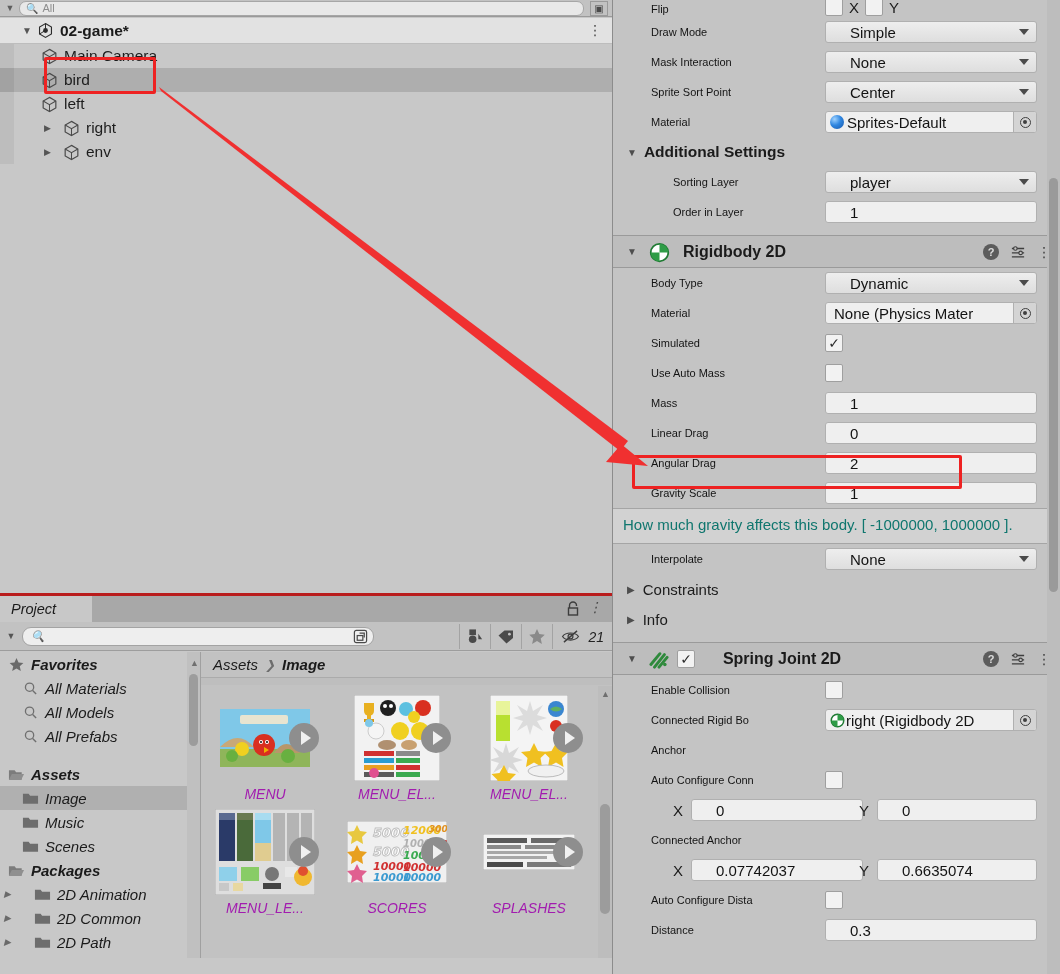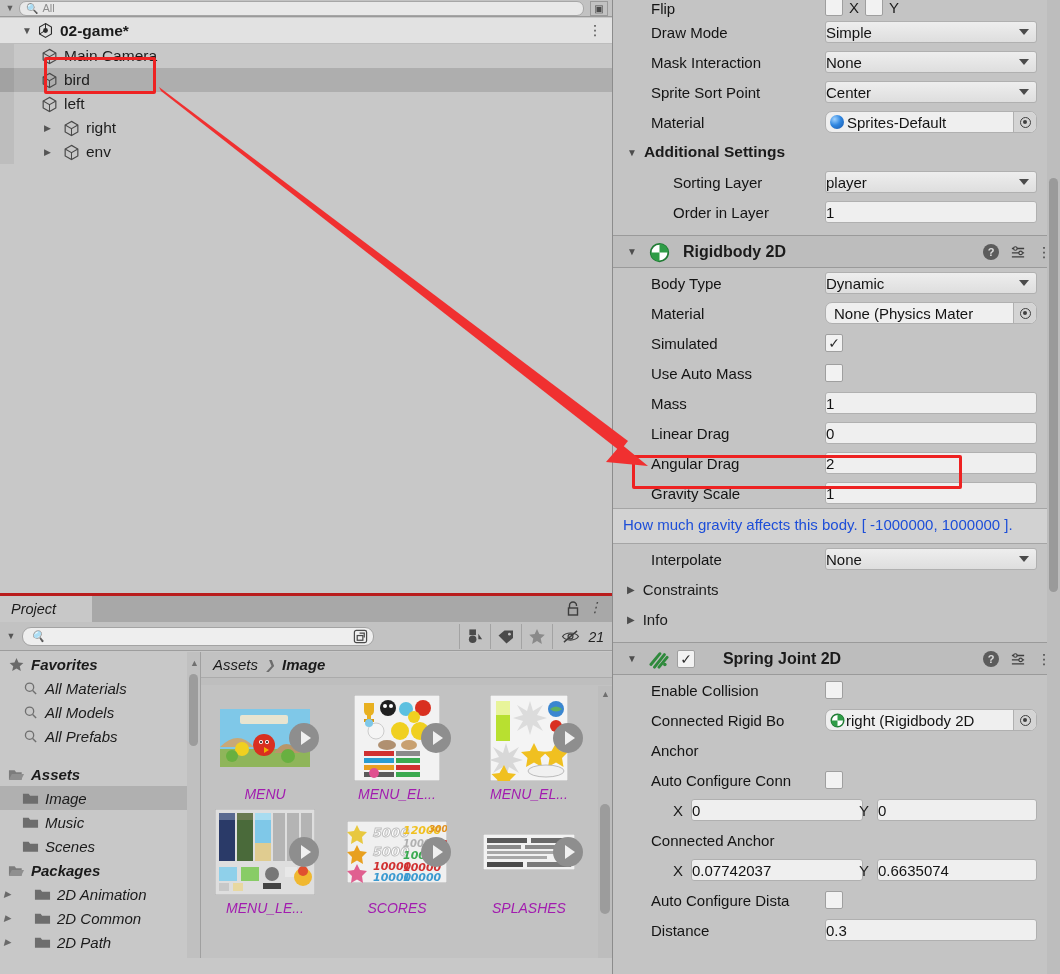--- a/index.html
+++ b/index.html
@@ -118,32 +118,32 @@
   }
   .play-badge .tri { width:0; height:0; border-left:10px solid #f0f0f0; border-top:7px solid transparent; border-bottom:7px solid transparent; margin-left:3px; }
 
   #asset-grid-scroll { position:absolute; right:0; top:34px; width:14px; bottom:0; background:#bdbdbd; }
   #asset-grid-scroll .thumb { position:absolute; left:2px; top:118px; width:10px; height:110px; background:#9c9c9c; border-radius:5px; }
   #asset-grid-scroll .up { position:absolute; left:3px; top:3px; color:#6f6f6f; font-size:9px; }
 
   
   #inspector { position:absolute; left:612px; top:0; width:448px; height:974px; background:#c4c4c4; border-left:1px solid #8c8c8c; overflow:hidden; }
   .insp-row { height:30px; display:flex; align-items:center; padding-left:14px; }
-  .insp-label { font-size:15px; color:#141414; }
+  .insp-label { font-size:11px; color:#141414; }
   .insp-label.ind1 { padding-left:24px; }
   .insp-label.ind2 { padding-left:46px; }
   .insp-field { position:absolute; left:212px; width:212px; }
   .fld {
     height:22px; background:#efefef; border:1px solid #b0b0b0; border-radius:3px;
-    display:flex; align-items:center; padding-left:0; font-size:15px; color:#131313;
+    display:flex; align-items:center; padding-left:24px; font-size:15px; color:#131313;
   }
   .fld.dropdown { background:linear-gradient(#eeeeee,#dedede); position:relative; padding-right:22px; }
   .fld.dropdown .dn { position:absolute; right:7px; top:7px; width:0; height:0;
     border-left:5px solid transparent; border-right:5px solid transparent; border-top:6px solid #4b4b4b; }
-  .fld.objref { padding-left:4px; position:relative; padding-right:18px; overflow:hidden; white-space:nowrap;border-radius:7px; }
+  .fld.objref { padding-left:4px; position:relative; padding-right:18px; overflow:hidden; white-space:nowrap; }
   .fld.objref .objpick {
     position:absolute; right:0; top:-1px; width:23px; height:22px; background:#d4d4d4;
     border-left:1px solid #b0b0b0; display:flex; align-items:center; justify-content:center;
   }
   .ring { width:11px; height:11px; border-radius:50%; border:1.6px solid #3f3f3f; display:flex; align-items:center; justify-content:center; }
   .ring i { width:4px; height:4px; background:#3f3f3f; border-radius:50%; display:block; }
   .mat-sphere { width:14px; height:14px; border-radius:50%; background:radial-gradient(circle at 33% 30%, #9fd2ff 0%, #2f86e0 45%, #1756a8 100%); margin-right:3px; flex:0 0 auto; }
   .cb { width:18px; height:18px; background:#f2f2f2; border:1px solid #9f9f9f; border-radius:2px; display:flex; align-items:center; justify-content:center; }
   .cb .chk { font-size:14px; color:#2b2b2b; line-height:1; margin-top:-1px; }
   .insp-foldout { height:30px; display:flex; align-items:center; padding-left:14px; font-weight:bold; font-size:15.5px; }
@@ -156,21 +156,21 @@
     display:flex; align-items:center; padding-left:14px; position:relative;
   }
   .comp-header .tri-dn { color:#4d4d4d; font-size:10px; margin-right:10px; }
   .comp-title { font-weight:bold; font-size:16px; margin-left:36px; }
   .comp-icons { position:absolute; right:9px; top:8px; display:flex; align-items:center; gap:11px; }
   .help-ico { width:16px; height:16px; border-radius:50%; background:#5c5c5c; color:#ddd; font-size:11px; font-weight:bold; display:flex; align-items:center; justify-content:center; }
   .dots-ico { color:#3e3e3e; font-size:14px; line-height:1; }
 
   #tooltip-box {
     background:#d2d2d2; border-top:1px solid #a5a5a5; border-bottom:1px solid #a5a5a5;
-    padding:6px 10px 8px 10px; font-size:15px; line-height:1.35; color:#1d4ed8;
+    padding:6px 10px 8px 10px; font-size:15px; line-height:1.35; color:#0f766e;
   }
 
   .vec2row { height:30px; display:flex; align-items:center; padding-left:14px; position:relative; }
   .vec2row .axis { position:absolute; font-size:15px; }
   .vec2row .ax-x { left:60px; } .vec2row .ax-y { left:246px; }
   .vec2row .f-x { position:absolute; left:78px; width:172px; }
   .vec2row .f-y { position:absolute; left:264px; width:160px; }
 
   #insp-scrollbar { position:absolute; right:0; top:0; width:13px; height:974px; background:#bdbdbd; }
   #insp-scrollbar .thumb { position:absolute; left:2px; top:178px; width:9px; height:414px; background:#9a9a9a; border-radius:5px; }

